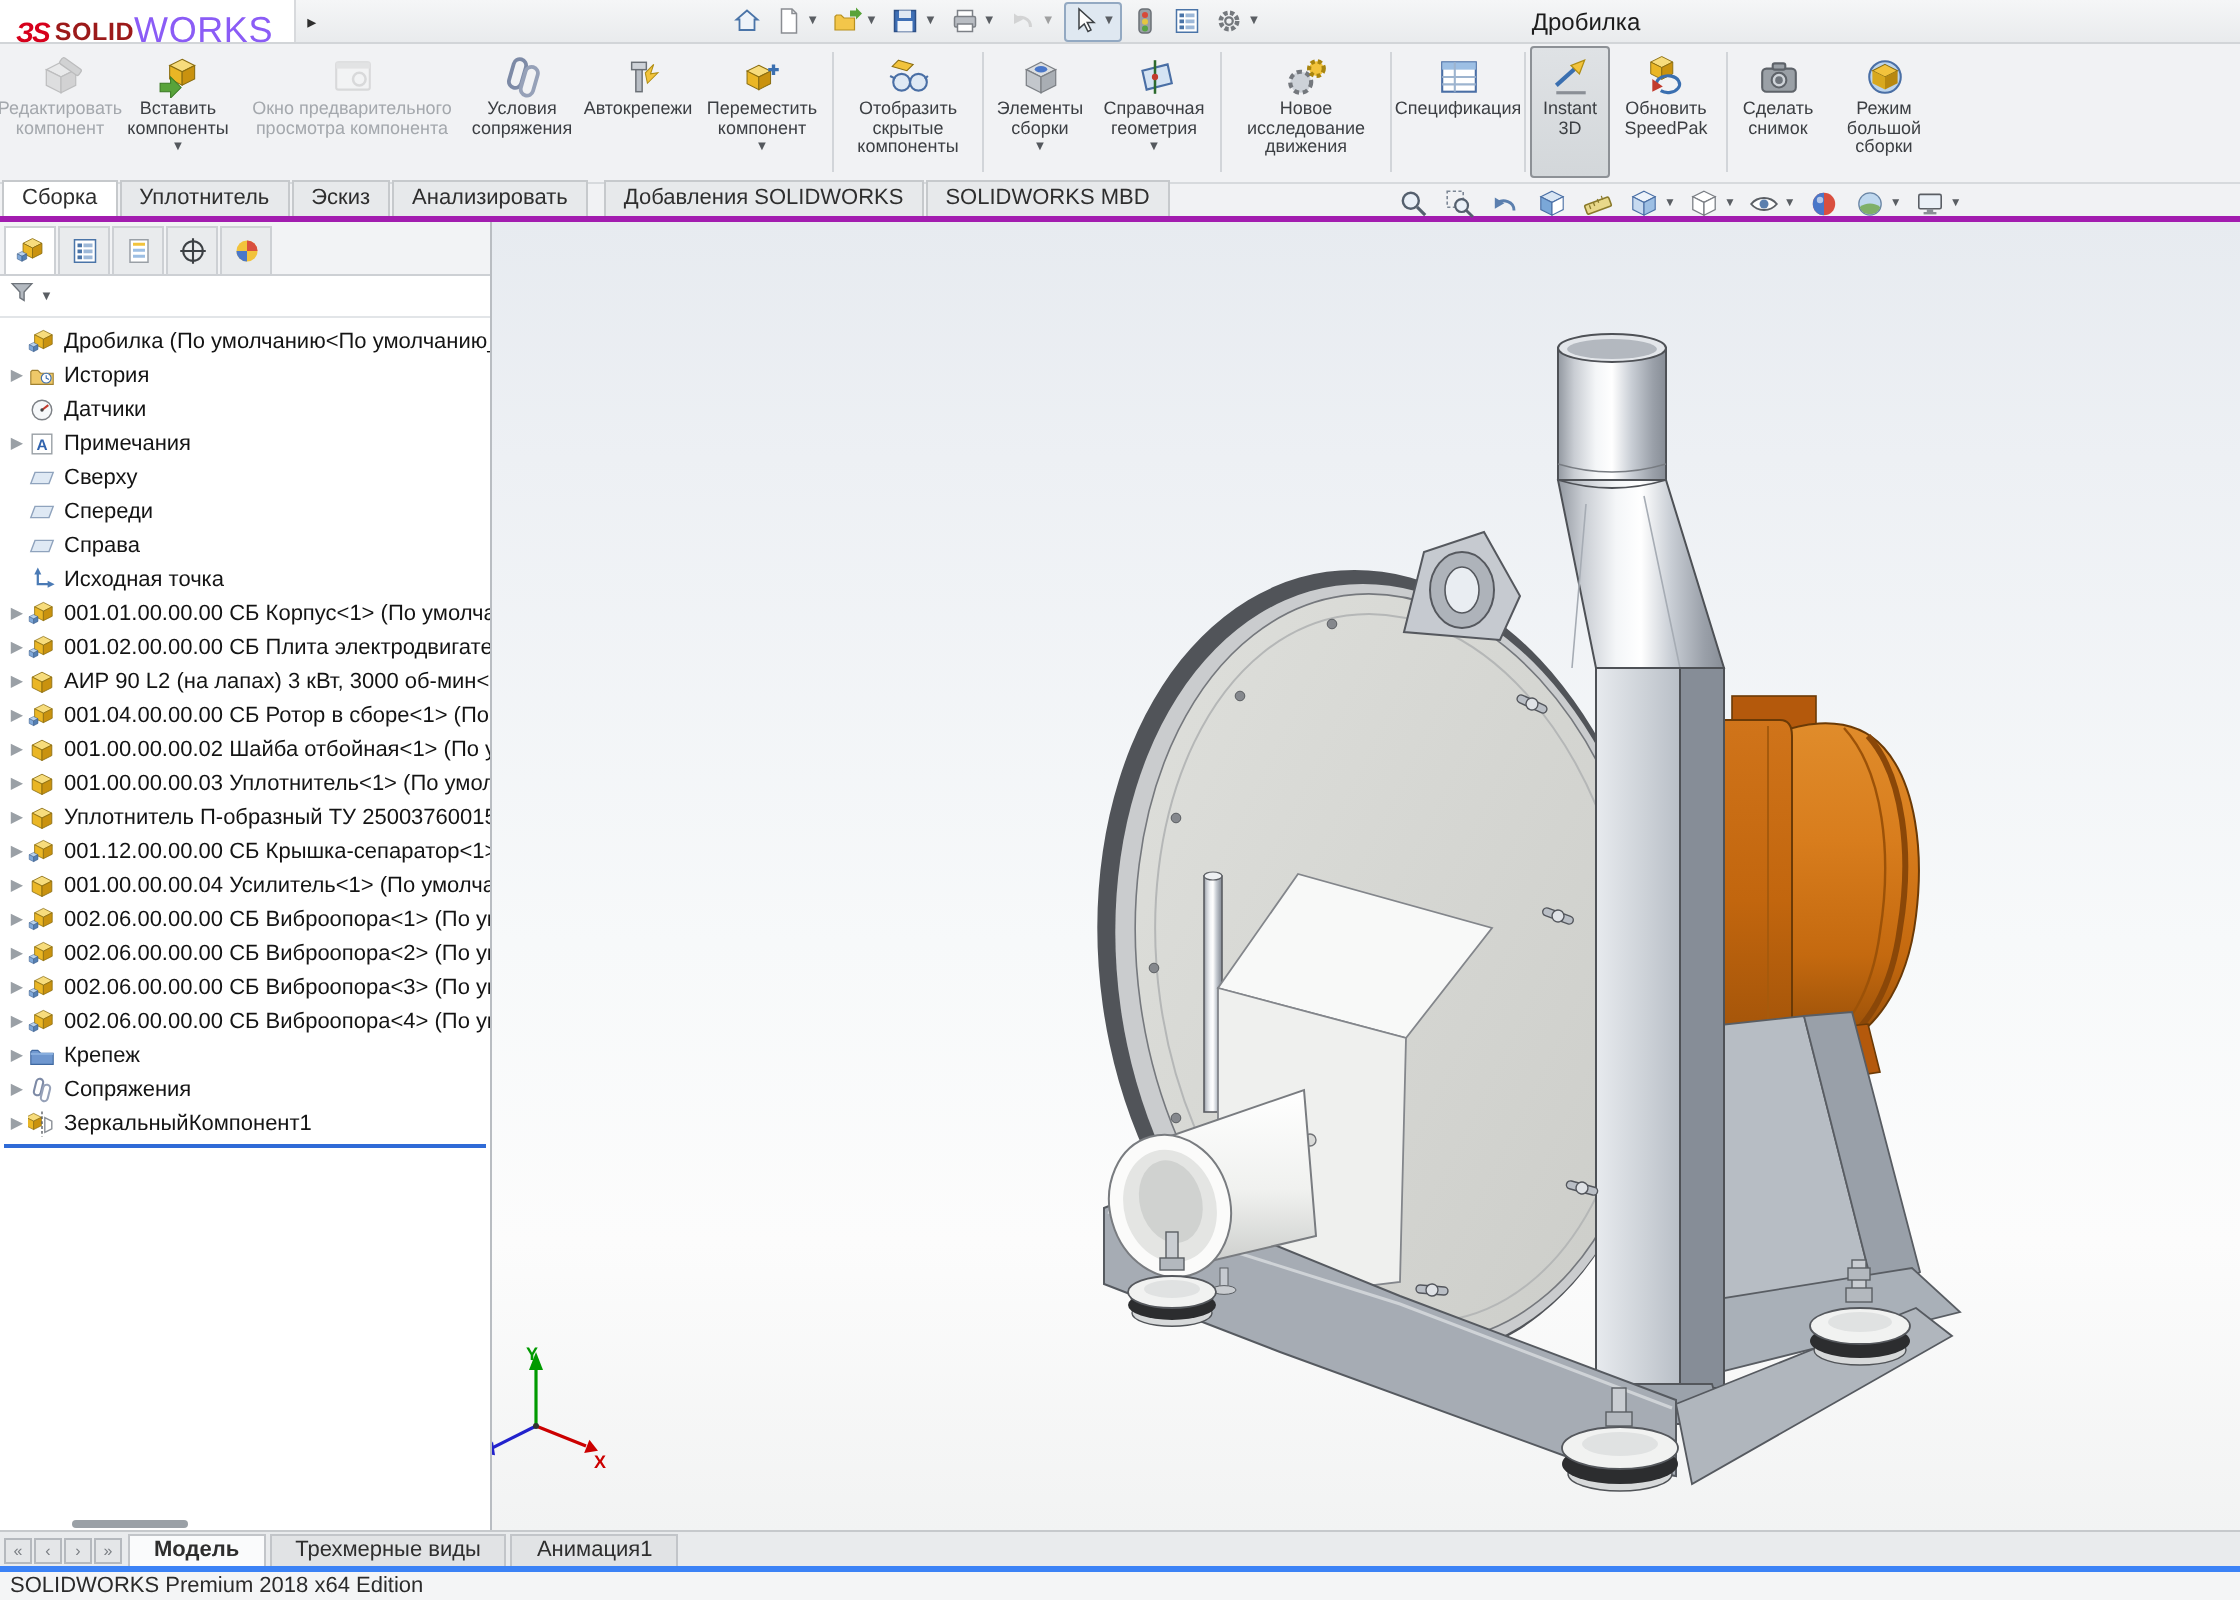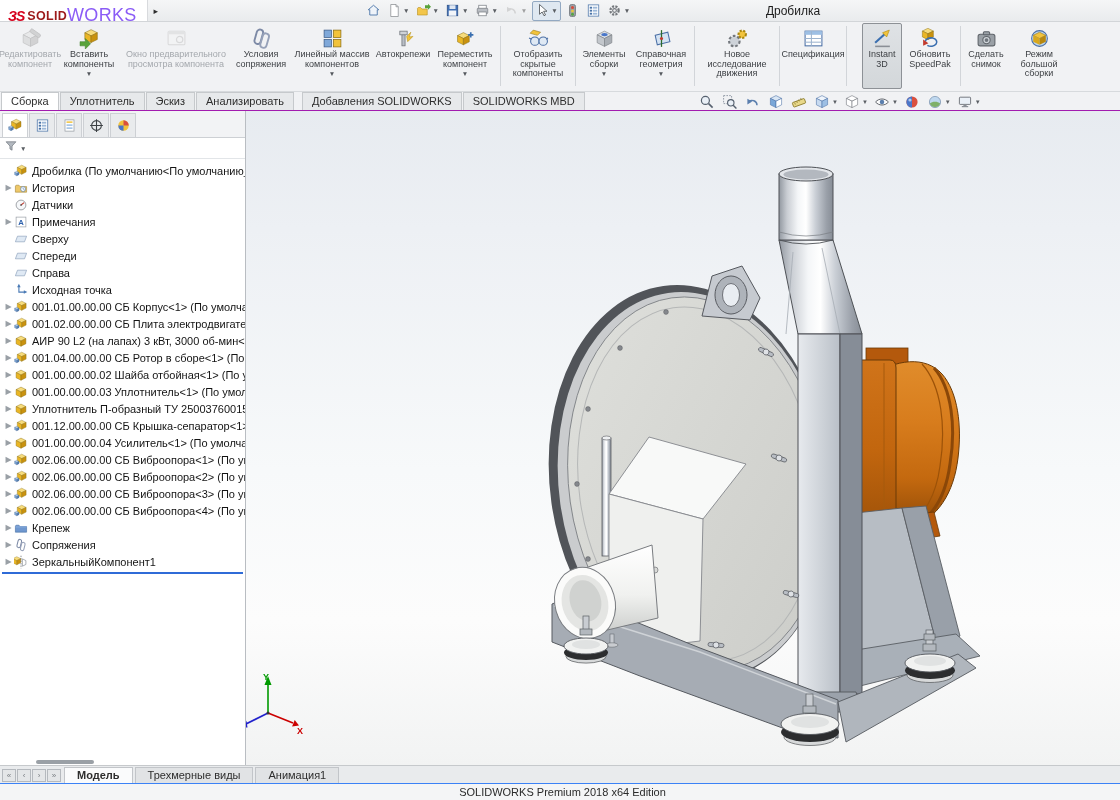--- a/index.html
+++ b/index.html
@@ -33,21 +33,21 @@
         border:1px solid transparent;border-radius:2px;}
   .rbtn .ric{width:24px;height:22px;display:flex;align-items:center;justify-content:center;margin-bottom:1px;}
   .ric svg{width:21px;height:21px;}
   .rcaret{font-size:6.5px;color:#54585d;margin-top:1px;}
   .rbtn.disabled{color:#a4a8ad;}
   .rbtn.disabled .ric{opacity:.45;filter:grayscale(1);}
   .rbtn.active{border:1px solid #8d9196;background:linear-gradient(#dfe2e5,#d3d7da);}
   .rsep{width:1px;background:#d2d5d9;margin:3px 2px;}
 
   
-  .tabrow{height:19px;background:#f1f2f4;border-bottom:1px solid #a21caf;display:flex;
+  .tabrow{height:19px;background:#f1f2f4;border-bottom:3px solid #a21caf;display:flex;
           align-items:flex-end;position:relative;padding-left:1px;}
   .dtab{font-size:11px;color:#2e2e2e;padding:2px 9px 2px;background:#e7e9eb;border:1px solid #c6c9cc;
         border-bottom:none;margin-right:1px;height:18px;}
   .dtab.active{background:#fff;position:relative;z-index:2;}
   .dtab.gap{margin-left:7px;}
   .headsup{position:absolute;left:698px;top:0;height:19px;display:flex;align-items:center;}
   .hwrap{display:flex;align-items:center;margin-right:5px;}
   .hic{width:18px;height:18px;display:inline-flex;align-items:center;justify-content:center;}
   .hic svg{width:16px;height:16px;}
   .hcaret{font-size:6px;color:#5a5e63;margin-left:1px;}
@@ -79,22 +79,22 @@
   .viewport svg.model{position:absolute;left:0;top:0;}
 
   
   .bottomstrip{height:18px;background:#e9ebed;border-top:1px solid #c6c9cc;display:flex;
                align-items:flex-end;padding-left:2px;}
   .navbtn{width:14px;height:13px;border:1px solid #b5b9be;background:#e4e6e8;color:#7a7e83;
           font-size:8px;line-height:11px;text-align:center;margin-right:1px;margin-bottom:1px;}
   .btab{font-size:11px;color:#2e2e2e;padding:1px 12px 2px;background:#e1e3e5;border:1px solid #c2c5c9;
         border-bottom:none;margin-left:2px;height:16px;}
   .btab.active{background:#fafbfc;font-weight:bold;}
-  .statusbar{height:17px;background:#f4f5f6;border-top:1px solid #3b82f6;display:flex;align-items:center;
-             padding-left:5px;font-size:11px;color:#2b2b2b;justify-content:center;}
+  .statusbar{height:17px;background:#f4f5f6;border-top:3px solid #3b82f6;display:flex;align-items:center;
+             padding-left:5px;font-size:11px;color:#2b2b2b;}
 </style>
 </head>
 <body>
 
 <div id="app">
 
   <div class="titlebar">
     <div class="logo-box">
       <span class="logo-glyph">ЗS</span>
       <span class="logo-solid">SOLID</span>
@@ -238,36 +238,20 @@
       </div>
       <div class="rbtn" style="max-width: 58px;">
         <span class="ric">
           <svg viewBox="0 0 20 20" style="width:21px;height:21px">
             <rect x="4.5" y="1.5" width="6" height="14" rx="3" fill="none" stroke="#7d8aa6" stroke-width="1.8" transform="rotate(16 8 8)"></rect>
             <rect x="10" y="5" width="6" height="14" rx="3" fill="none" stroke="#96a1b8" stroke-width="1.8" transform="rotate(16 13 12)"></rect>
           </svg>
         </span>
         <span class="rlabel">Условия сопряжения</span>
       </div>
-      <div class="rbtn" style="max-width: 84px;">
-        <span class="ric">
-          <svg viewBox="0 0 20 20" style="width:21px;height:21px">
-            <g stroke="#3a5a85" stroke-width="0.7">
-              <rect x="2" y="2" width="7" height="7" fill="#7fa8d9"></rect>
-              <rect x="2" y="11" width="7" height="7" fill="#7fa8d9"></rect>
-            </g>
-            <g stroke="#8a6d10" stroke-width="0.7">
-              <rect x="11" y="2" width="7" height="7" fill="#f2c33c"></rect>
-              <rect x="11" y="11" width="7" height="7" fill="#f2c33c"></rect>
-            </g>
-          </svg>
-        </span>
-        <span class="rlabel">Линейный массив компонентов</span>
-        <span class="rcaret">▼</span>
-      </div>
       <div class="rbtn" style="max-width: 58px;">
         <span class="ric">
           <svg viewBox="0 0 20 20" style="width:21px;height:21px">
             <rect x="8.5" y="6" width="3" height="11" fill="#b9bec5" stroke="#6b7076" stroke-width="0.7"></rect>
             <rect x="6.5" y="3" width="7" height="3.5" fill="#cfd3d8" stroke="#6b7076" stroke-width="0.7"></rect>
             <polygon points="13,8 17,4 15.5,8.5 19,8 14,13" fill="#f2c33c" stroke="#b08d12" stroke-width="0.5"></polygon>
           </svg>
         </span>
         <span class="rlabel">Автокрепежи</span>
       </div>
@@ -338,21 +322,21 @@
             <rect x="2" y="3" width="16" height="14" fill="#fff" stroke="#4a6fa5"></rect>
             <rect x="2" y="3" width="16" height="3.5" fill="#9dbfe4"></rect>
             <line x1="2" y1="10" x2="18" y2="10" stroke="#9db4cf"></line>
             <line x1="2" y1="13.5" x2="18" y2="13.5" stroke="#9db4cf"></line>
             <line x1="8" y1="3" x2="8" y2="17" stroke="#9db4cf"></line>
           </svg>
         </span>
         <span class="rlabel">Спецификация</span>
       </div>
       <div class="rsep"></div>
-      <div class="rbtn active" style="max-width: 40px; margin-left: 13px;">
+      <div class="rbtn active" style="max-width: 40px;">
         <span class="ric">
           <svg viewBox="0 0 20 20" style="width:21px;height:21px">
             <path d="M3,14 L13,5" stroke="#3a6fb0" stroke-width="2"></path>
             <polygon points="16.5,2 10,4.5 14,8.5" fill="#f2c33c" stroke="#b08d12" stroke-width="0.6"></polygon>
             <path d="M3,17.5 L17,17.5" stroke="#8a8f96" stroke-width="1.5"></path>
           </svg>
         </span>
         <span class="rlabel">Instant 3D</span>
       </div>
       <div class="rbtn" style="max-width: 56px;">

